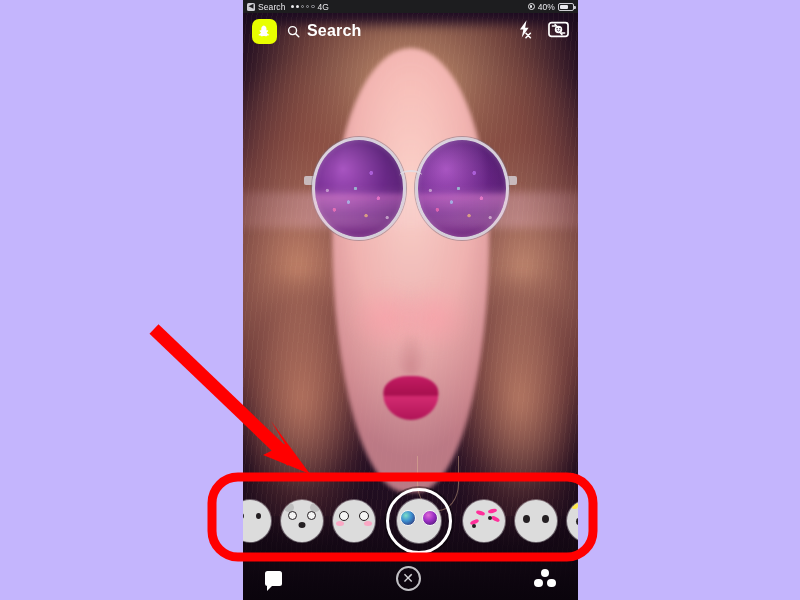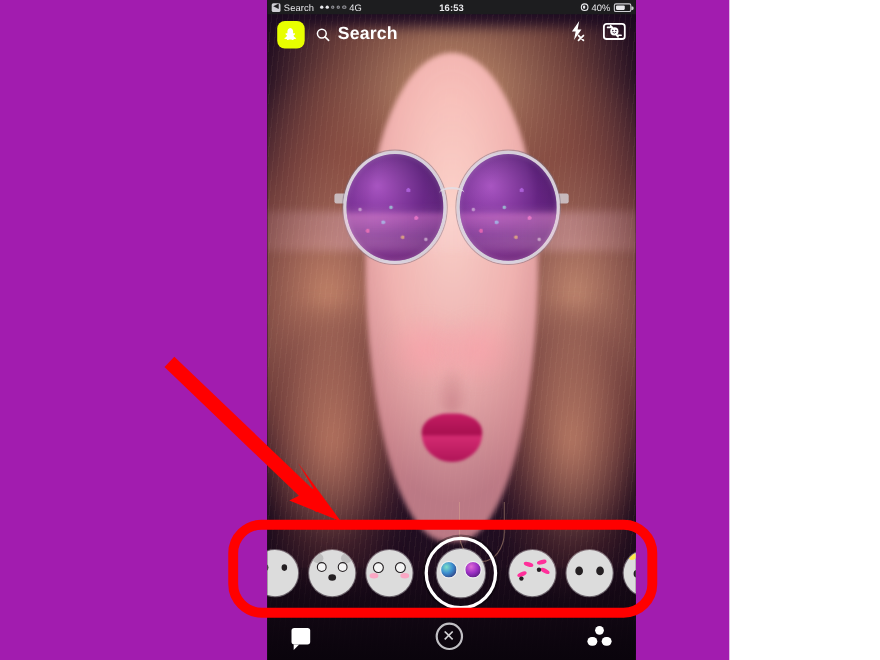--- a/index.html
+++ b/index.html
@@ -7,24 +7,23 @@
     padding: 0;
     width: 800px;
     height: 600px;
     overflow: hidden;
     background: #ffffff;
     font-family: "Liberation Sans", sans-serif;
   }
 
   #stage {
     position: relative;
-    width: 632px;
+    width: 800px;
     height: 600px;
-    background: #a21caf;
-    padding-left: 31px;
+    background: #c4b5fd;
   }
 
   
   #phone {
     position: absolute;
     left: 243px;
     top: 0px;
     width: 335px;
     height: 600px;
     overflow: hidden;
@@ -575,21 +574,20 @@
         <span>Search</span>
         <span class="sb-dots">
           <i class="dot on"></i>
             <i class="dot on"></i>
             <i class="dot off"></i>
             <i class="dot off"></i>
             <i class="dot off"></i>
         </span>
         <span>4G</span>
       </div>
-      <div class="sb-center">16:53</div>
       <div class="sb-right">
         <span class="sb-loc"></span>
         <span>40%</span>
         <span class="batt">
             <i></i>
           </span>
       </div>
     </div>
 
     <div id="topbar">

